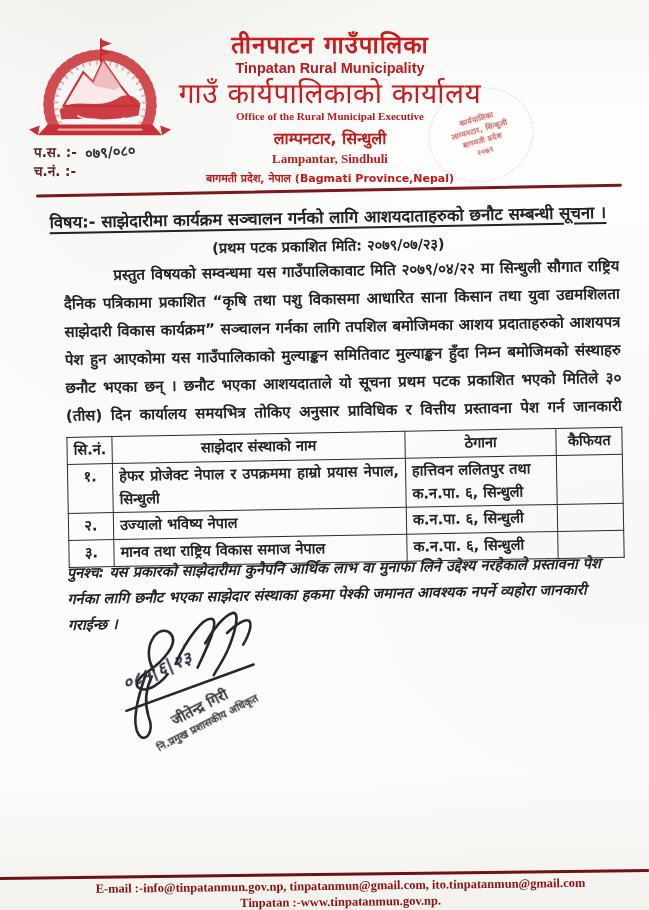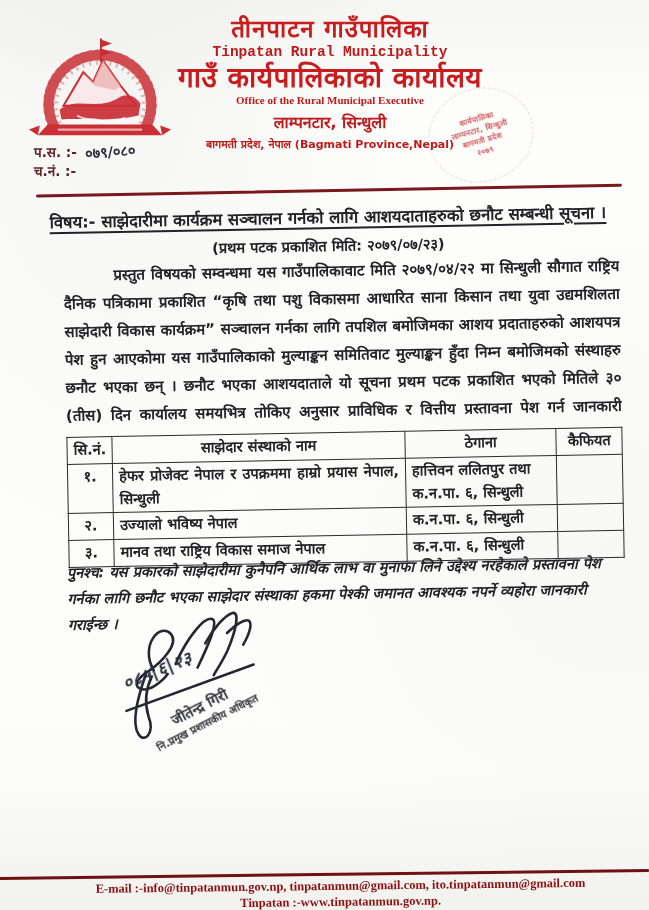--- a/index.html
+++ b/index.html
@@ -11,25 +11,25 @@
   }
   .page{
     position:relative;width:649px;height:910px;overflow:hidden;
     background:
       radial-gradient(ellipse at 18% 8%, rgba(180,180,175,.10), transparent 40%),
       radial-gradient(ellipse at 95% 60%, rgba(190,190,185,.08), transparent 45%),
       linear-gradient(180deg,#f6f6f3 0%, #fdfdfc 12%, #fcfcfa 85%, #f1f1ee 100%);
   }
   
   .emblem{position:absolute;left:26px;top:28px;width:148px;height:112px;filter:blur(.3px);opacity:.93;}
-  .head{position:absolute;left:120px;top:16px;width:420px;text-align:center;color:#c81c1f;}
+  .head{position:absolute;left:120px;top:32px;width:420px;text-align:center;color:#c81c1f;}
   .h-np1{font-size:24px;font-weight:700;letter-spacing:1px;line-height:1.15;}
-  .h-en1{font-family:Liberation Mono, monospace;font-size:14.5px;font-weight:700;color:#b51а1a;}
+  .h-en1{font-family:Liberation Sans, sans-serif;font-size:14.5px;font-weight:700;color:#b51а1a;}
   .h-en1,.h-en2,.h-np-sub,.h-en3,.h-prov{color:#bd1a1d;}
-  .h-np2{font-size:28px;font-weight:700;letter-spacing:.5px;line-height:1.2;margin-top:1px;}
+  .h-np2{font-size:28px;font-weight:400;letter-spacing:.5px;line-height:1.2;margin-top:1px;}
   .h-en2{font-family:"Liberation Serif",serif;font-size:11px;font-weight:700;line-height:1.25;}
   .h-np-sub{font-size:16px;font-weight:700;margin-top:3px;}
   .h-en3{font-family:"Liberation Serif",serif;font-size:13px;font-weight:700;margin-top:2px;}
   .h-prov{font-size:11px;font-weight:700;margin-top:3px;}
   .stamp-round{
     position:absolute;left:428px;top:88px;width:104px;height:92px;
     transform:rotate(-16deg);color:#c23a3a;text-align:center;
     font-size:7.5px;font-weight:700;line-height:1.5;letter-spacing:.4px;
     filter:blur(.45px);opacity:.85;border:1px dashed rgba(194,58,58,.25);border-radius:50%;
     display:flex;flex-direction:column;justify-content:center;
@@ -96,20 +96,21 @@
       <rect x="32" y="101" width="86" height="2.5" rx="1" fill="#ffffff" opacity=".6"></rect>
     </svg>
   </div>
 
   <div class="head">
     <div class="h-np1">तीनपाटन गाउँपालिका</div>
     <div class="h-en1">Tinpatan Rural Municipality</div>
     <div class="h-np2">गाउँ कार्यपालिकाको कार्यालय</div>
     <div class="h-en2">Office of the Rural Municipal Executive</div>
     <div class="h-np-sub">लाम्पनटार, सिन्धुली</div>
+    <div class="h-en3">Lampantar, Sindhuli</div>
     <div class="h-prov">बागमती प्रदेश, नेपाल (Bagmati Province,Nepal)</div>
   </div>
 
   <div class="stamp-round">
     <div>कार्यपालिका</div>
     <div>लाम्पनटार, सिन्धुली</div>
     <div>बागमती प्रदेश</div>
     <div>२०७९</div>
   </div>
 

